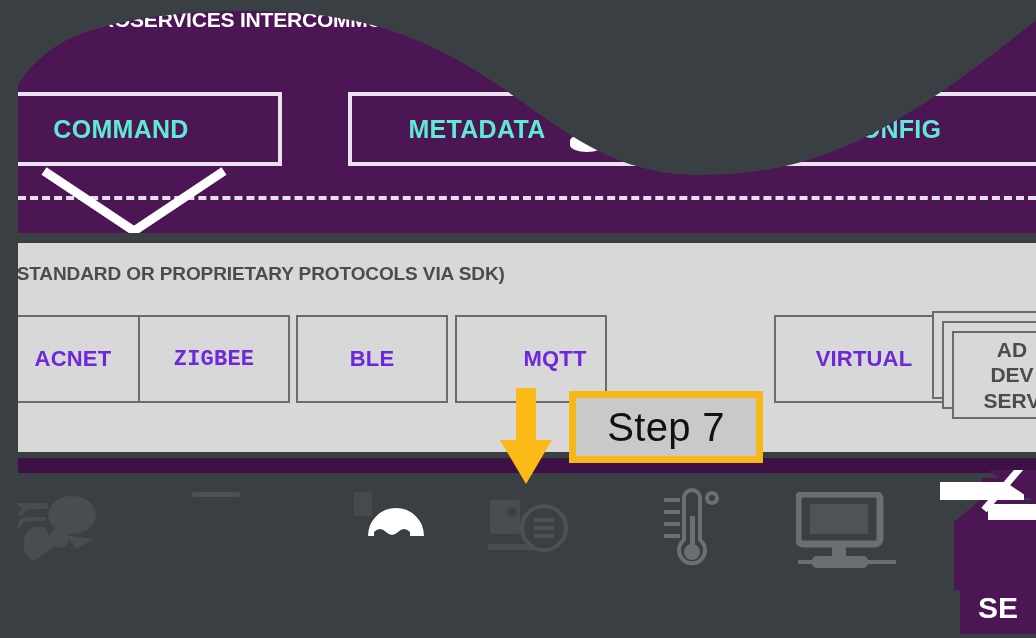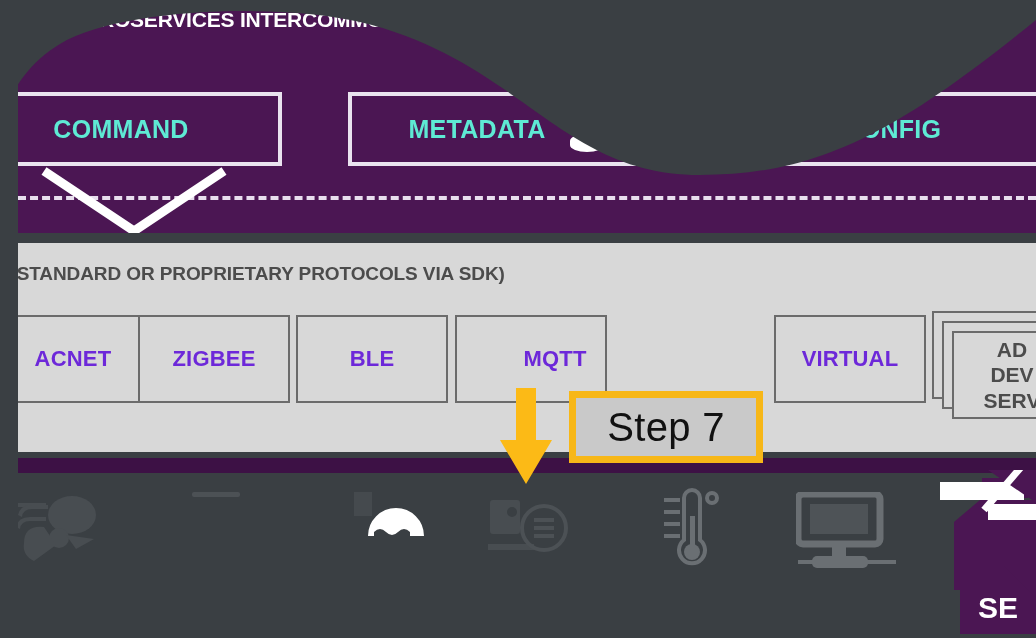--- a/index.html
+++ b/index.html
@@ -244,34 +244,34 @@
   </div>
 
   <div id="gray-panel">
 
     <div id="panel-caption">F STANDARD OR PROPRIETARY PROTOCOLS VIA SDK)</div>
 
     <div class="proto-box" style="left:-20px; width:150px;">
       <span class="proto-label">ACNET</span>
     </div>
 
-    <div class="proto-box" style="left:120px; width:152px;">
+    <div class="proto-box" style="left:120px; width:152px;font-family:Liberation Mono, monospace;">
       <span class="proto-label">ZIGBEE</span>
     </div>
 
     <div class="proto-box" style="left:278px; width:152px;">
       <span class="proto-label">BLE</span>
     </div>
 
     <div class="proto-box" style="left:437px; width:152px;padding-left:48px;">
       <span class="proto-label">MQTT</span>
     </div>
 
 
-    <div class="proto-box" style="left:756px; width:152px;">
+    <div class="proto-box" style="left:756px; width:180px;">
       <span class="proto-label">VIRTUAL</span>
     </div>
 
     <div class="stack-card" style="left:914px; top:68px;  width:120px; height:88px;"></div>
     <div class="stack-card" style="left:924px; top:78px;  width:120px; height:88px;"></div>
     <div class="stack-card" id="stack-front" style="left:934px; top:88px; width:120px; height:88px;">
       <div>
         <div class="stack-text">AD</div>
         <div class="stack-text">DEV</div>
         <div class="stack-text">SERV</div>

